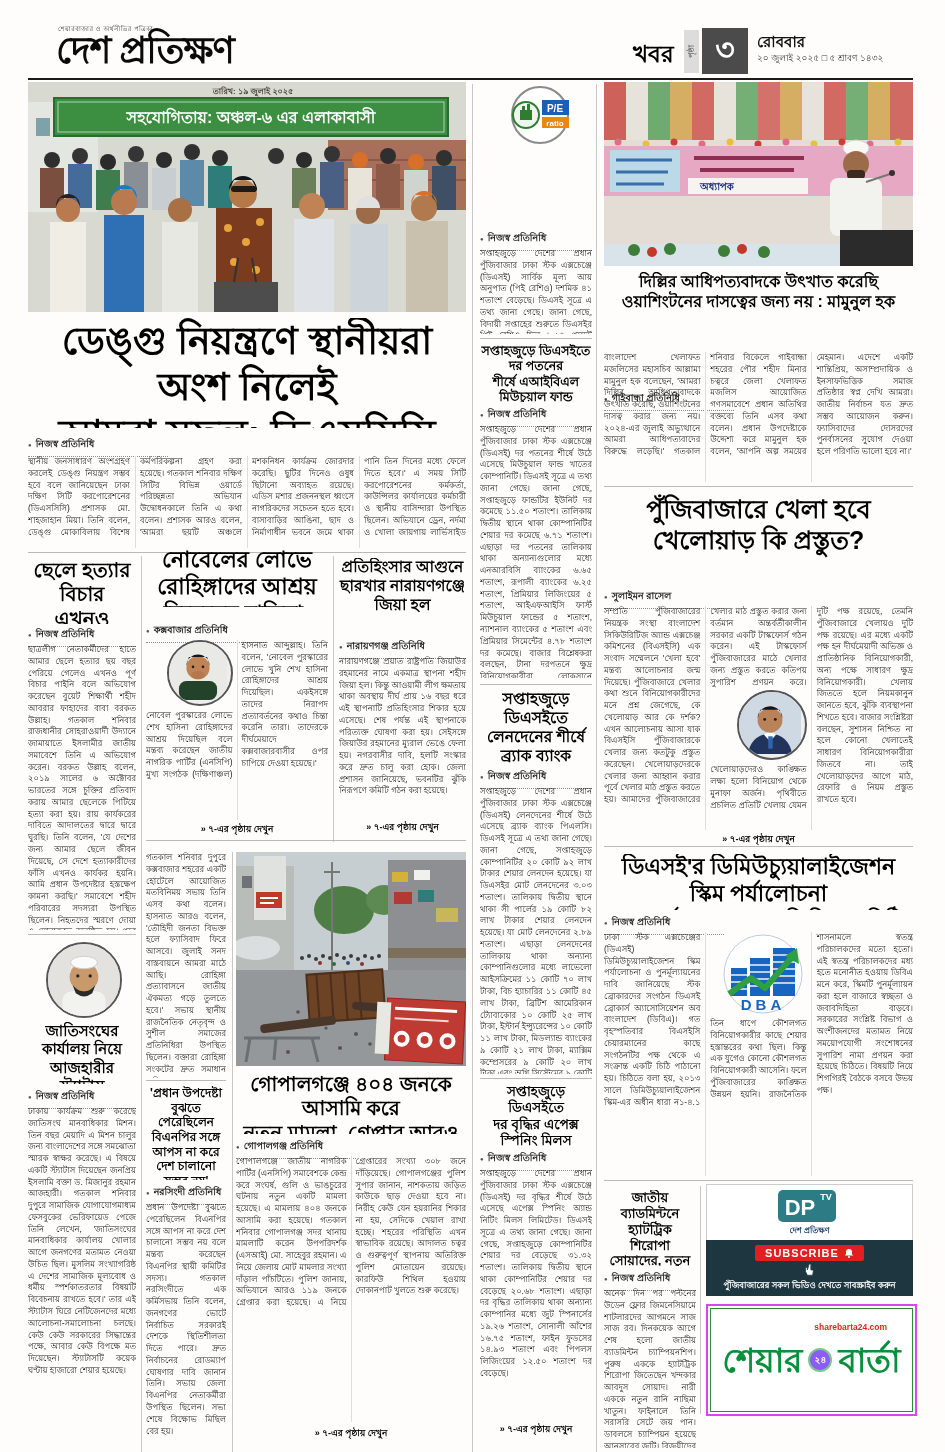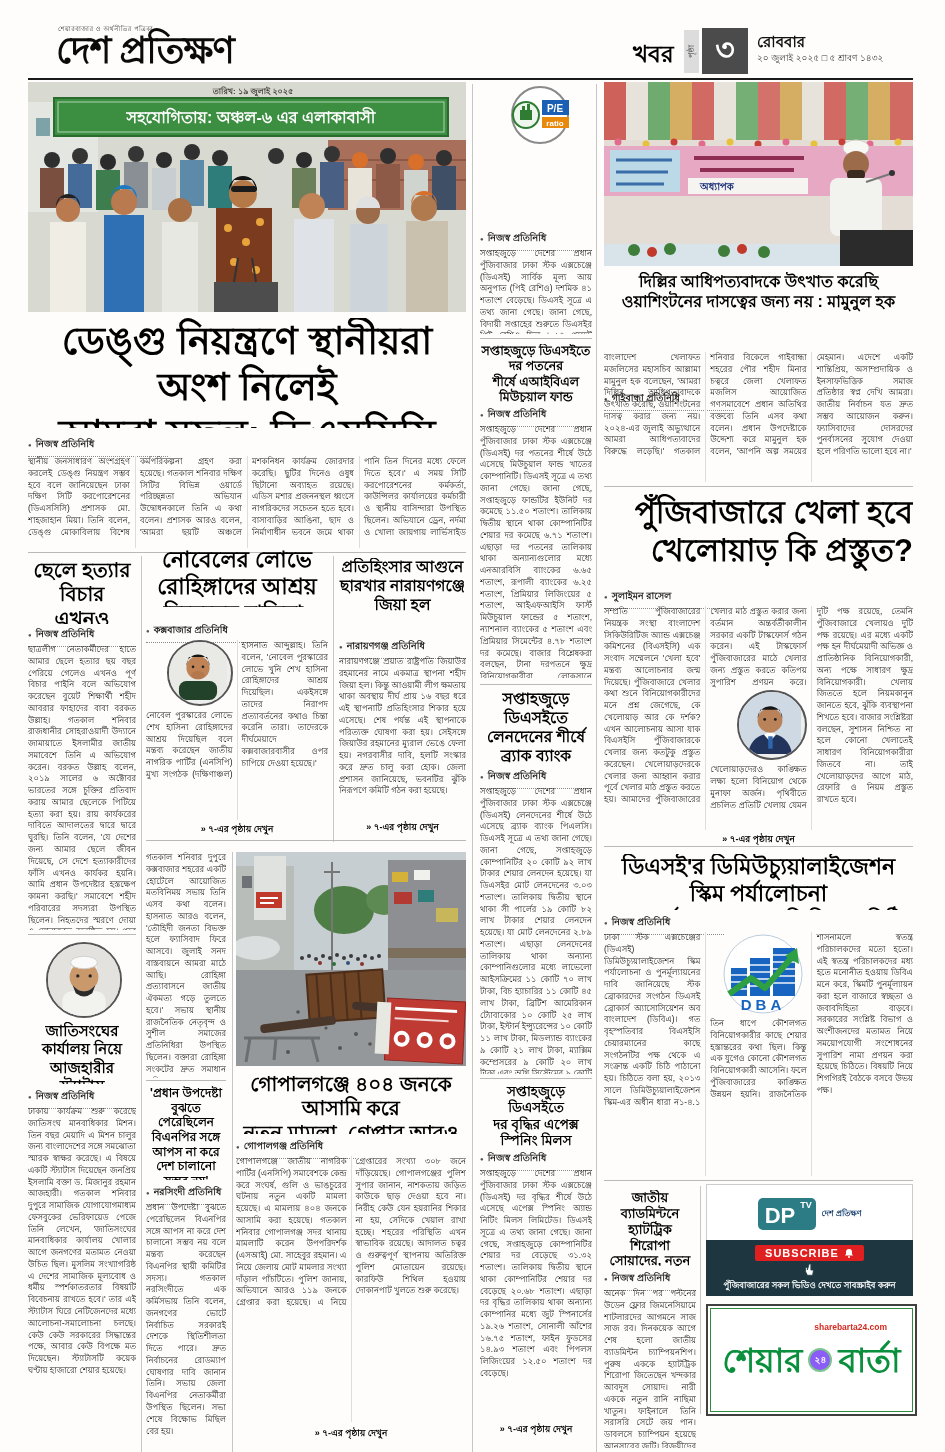--- a/index.html
+++ b/index.html
@@ -23,27 +23,27 @@
   
   .tagline{font-size:6.5px;color:#333;letter-spacing:.5px;}
   .paper-name{font-size:37px;font-weight:bold;color:#0a0a0a;letter-spacing:-1px;line-height:1;}
   .section-label{font-size:23px;font-weight:bold;color:#000;}
   .pgword{background:#dcdcdc;color:#333;font-size:8px;display:flex;align-items:center;justify-content:center;
           writing-mode:vertical-rl;transform:rotate(180deg);}
   .pgnum{background:#4b4b4b;color:#fff;font-size:30px;font-weight:bold;display:flex;align-items:center;justify-content:center;}
   .weekday{font-size:15px;font-weight:bold;color:#111;}
   .dateline{font-size:9px;color:#333;}
   
-  .dp-ad-top{background:#fff;border:1px solid #ccc;border-bottom:none;display:flex;flex-direction:row;align-items:center;justify-content:center;}
+  .dp-ad-top{background:#fff;border:1px solid #ccc;border-bottom:none;display:flex;flex-direction:column;align-items:center;justify-content:center;}
   .dp-ad-bottom{background:#1d3640;display:flex;flex-direction:column;align-items:center;gap:2px;padding-top:5px;}
   .subscribe-btn{background:#e02020;color:#fff;font-size:11px;font-weight:bold;letter-spacing:1px;
                  padding:2px 10px;border-radius:2px;display:flex;align-items:center;gap:5px;border:none;cursor:pointer;}
   .dp-tagline{color:#fff;font-size:8.5px;font-weight:bold;}
   .dp-logo-caption{color:#123a6b;font-size:8px;font-weight:bold;margin-top:2px;}
-  .sb-ad{background:#fff;border:2px solid #404040;box-shadow:inset 0 0 0 2px #fff,inset 0 0 0 3px #2e8b3d;
+  .sb-ad{background:#fff;border:2px solid #d946ef;box-shadow:inset 0 0 0 2px #fff,inset 0 0 0 3px #2e8b3d;
          display:flex;align-items:center;justify-content:center;position:relative;}
   .sb-logo{font-size:33px;font-weight:bold;color:#0a8f3c;display:flex;align-items:center;gap:6px;line-height:1;}
   .sb-badge{width:20px;height:20px;border-radius:50%;background:#8b5cf6;color:#fff;font-size:9px;font-weight:bold;
             display:flex;align-items:center;justify-content:center;border:2px solid #7cc58e;}
   .sb-url{position:absolute;top:16px;right:28px;color:#d42b1f;font-size:8.5px;font-weight:bold;}
 </style>
 </head>
 <body>
 
 <div class="page">
@@ -433,21 +433,21 @@
 
   <div class="abs hl" style="left:604px;top:272px;width:309px;height:58px;font-size:16px;">দিল্লির আধিপত্যবাদকে উৎখাত করেছি
 ওয়াশিংটনের দাসত্বের জন্য নয় : মামুনুল হক</div>
   <div class="abs byline" style="left:604px;top:354px;width:130px;margin-top:36px;">
     <span class="bullet">●</span>
     <span>গাইবান্ধা প্রতিনিধি</span>
   </div>
   <div class="abs body cols3" style="left:604px;top:352px;width:309px;height:130px;">বাংলাদেশ খেলাফত মজলিসের মহাসচিব আল্লামা মামুনুল হক বলেছেন, 'আমরা দিল্লির আধিপত্যবাদকে উৎখাত করেছি, ওয়াশিংটনের দাসত্ব করার জন্য নয়। ২০২৪-এর জুলাই অভ্যুত্থানে আমরা আধিপত্যবাদের বিরুদ্ধে লড়েছি।' গতকাল শনিবার বিকেলে গাইবান্ধা শহরের পৌর শহীদ মিনার চত্বরে জেলা খেলাফত মজলিস আয়োজিত গণসমাবেশে প্রধান অতিথির বক্তব্যে তিনি এসব কথা বলেন। প্রধান উপদেষ্টাকে উদ্দেশ্য করে মামুনুল হক বলেন, 'আপনি অল্প সময়ের মেহমান। এদেশে একটি শান্তিপ্রিয়, অসাম্প্রদায়িক ও ইনসাফভিত্তিক সমাজ প্রতিষ্ঠার স্বপ্ন দেখি আমরা। জাতীয় নির্বাচন যত দ্রুত সম্ভব আয়োজন করুন। ফ্যাসিবাদের দোসরদের পুনর্বাসনের সুযোগ দেওয়া হলে পরিণতি ভালো হবে না।'</div>
   <div class="abs hrule" style="left:604px;top:486px;width:309px;"></div>
 
-  <div class="abs hl" style="left:604px;top:494px;width:309px;height:90px;font-size:31px;text-align:right;">পুঁজিবাজারে খেলা হবে
+  <div class="abs hl" style="left:604px;top:494px;width:309px;height:90px;font-size:25px;">পুঁজিবাজারে খেলা হবে
 খেলোয়াড় কি প্রস্তুত?</div>
   <div class="abs byline" style="left:604px;top:588px;width:120px;">
     <span class="bullet">●</span>
     <span>সুলাইমন রাসেল</span>
   </div>
   <div class="abs body cols3" style="left:604px;top:606px;width:309px;height:224px;">
     <span>সম্প্রতি পুঁজিবাজারের নিয়ন্ত্রক সংস্থা বাংলাদেশ সিকিউরিটিজ অ্যান্ড এক্সচেঞ্জ কমিশনের (বিএসইসি) এক সংবাদ সম্মেলনে 'খেলা হবে' মন্তব্য আলোচনার জন্ম দিয়েছে। পুঁজিবাজারে খেলার কথা শুনে বিনিয়োগকারীদের মনে প্রশ্ন জেগেছে, কে খেলোয়াড় আর কে দর্শক? এখন আলোচনায় আসা যাক বিএসইসি পুঁজিবাজারকে খেলার জন্য কতটুকু প্রস্তুত করেছেন। খেলোয়াড়দেরকে খেলার জন্য আহ্বান করার পূর্বে খেলার মাঠ প্রস্তুত করতে হয়। আমাদের পুঁজিবাজারের খেলার মাঠ প্রস্তুত করার জন্য বর্তমান অন্তর্বর্তীকালীন সরকার একটি টাস্কফোর্স গঠন করেন। এই টাস্কফোর্স পুঁজিবাজারের মাঠে খেলার জন্য প্রস্তুত করতে কতিপয় সুপারিশ প্রণয়ন করে।</span>
     <span class="portrait float-mid" style="width:66px;height:66px;display:block;">
       <svg width="62" height="62" viewBox="0 0 70 70">
         <rect width="70" height="70" fill="#cfd9e4"></rect>

